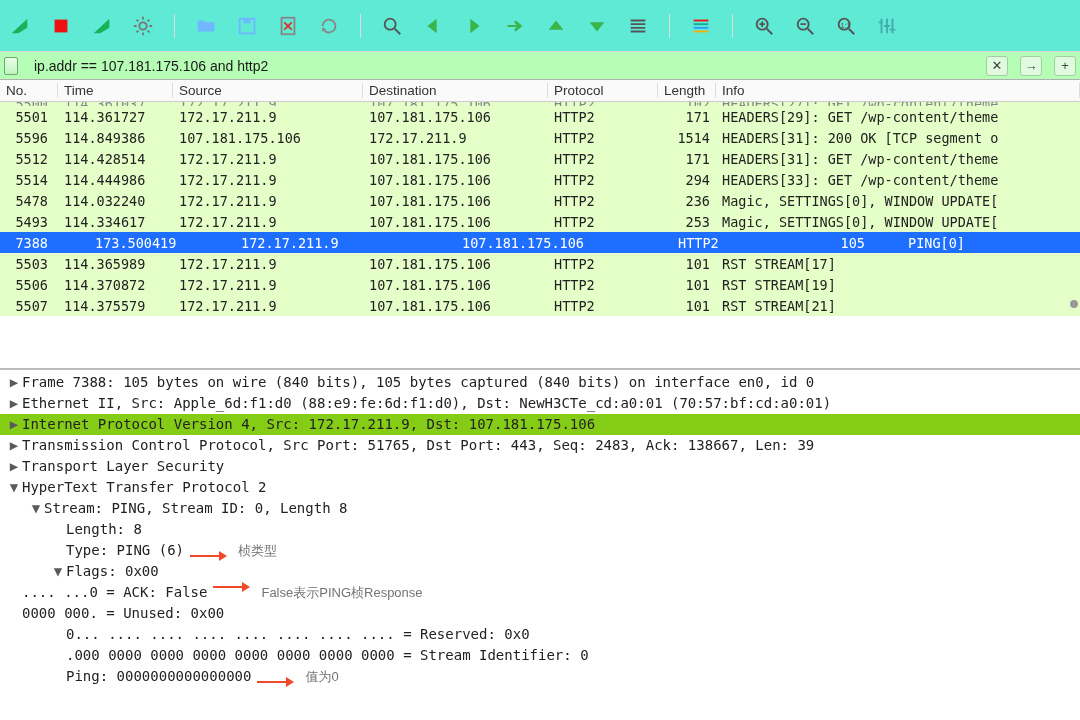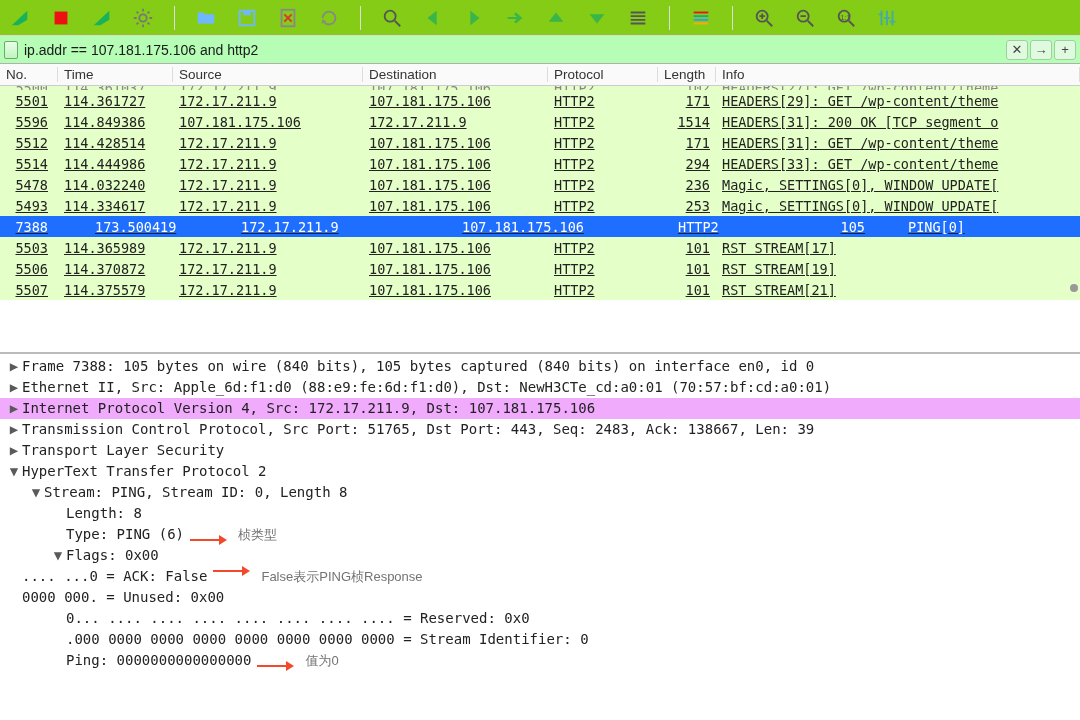--- a/index.html
+++ b/index.html
@@ -10,42 +10,42 @@
     width: 1080px;
     height: 720px;
     overflow: hidden;
     color: #222;
   }
   .mono { font-family: Menlo, Consolas, "Courier New", monospace; }
   
   .toolbar {
     display: flex;
     align-items: center;
-    height: 36px;
-    background: #84cc16;
+    height: 52px;
+    background: #5eead4;
     border-bottom: 1px solid #d8d8d8;
     padding: 0 6px;
     gap: 13px;
   }
   .tbtn {
     width: 28px; height: 28px;
     display: flex; align-items: center; justify-content: center;
     border-radius: 4px;
     color: #555;
   }
   .tsep { width: 1px; height: 24px; background: #ddd; margin: 0 4px; }
   .fin-icon { width: 22px; height: 22px; }
   
   .filterbar {
     display: flex; align-items: center;
     height: 28px;
     background: #b6fdb6;
     border-bottom: 1px solid #b0b0b0;
     padding: 0 4px;
-    gap: 2px;
+    gap: 12px;
   }
   .filterbar .bookmark {
     width: 14px; height: 18px;
     border: 1px solid #6da96d;
     border-radius: 2px;
     background: linear-gradient(#e8ffe8,#bff5bf);
   }
   .filterbar input {
     flex: 1;
     border: none; outline: none;
@@ -77,21 +77,21 @@
   }
   .pl-head {
     background: #fafafa;
     border-bottom: 1px solid #ccc;
     font-weight: 500;
     color: #333;
     height: 22px;
     align-items: center;
   }
   .pl-head > div { padding: 0 6px; border-right: 1px solid #ddd; white-space: nowrap; overflow: hidden; }
-  .pl-body { position: relative; text-decoration: underline; }
+  .pl-body { position: relative; }
   .pl-row {
     height: 21px;
     align-items: center;
     font-family: Menlo, Consolas, monospace;
     font-size: 13.5px;
     white-space: nowrap;
     background: #e4ffc7;
   }
   .pl-row.partial { height: 4px; overflow: hidden; background:#e4ffc7; color:#888;}
   .pl-row > div { padding: 0 6px; overflow: hidden; }
@@ -109,21 +109,21 @@
     padding-top: 2px;
     font-family: Menlo, Consolas, monospace;
     font-size: 14px;
     line-height: 21px;
     overflow: hidden;
     position: relative;
     background: #fff;
   }
   .drow { display: flex; align-items: flex-start; padding-left: 6px; white-space: pre; }
   .tw { color: #5a5a5a; width: 16px; display: inline-flex; justify-content: center; user-select: none; }
-  .hl { background: #f0abfc; display: block; width: 100%; }
+  .hl { background: #84cc16; display: block; width: 100%; }
   .in1 { padding-left: 28px; }
   .in2 { padding-left: 50px; align-items: flex-end; }
   .in3 { }
   .anno { color: #737373; font-family: "PingFang SC","Microsoft YaHei",sans-serif; font-size: 13px; }
   .arrow {
     display: inline-block; width: 42px; height: 10px;
     vertical-align: middle; position: relative; margin: 0 6px;
   }
   .arrow::before {
     content: ""; position: absolute; left: 0; right: 8px; top: 4px;

